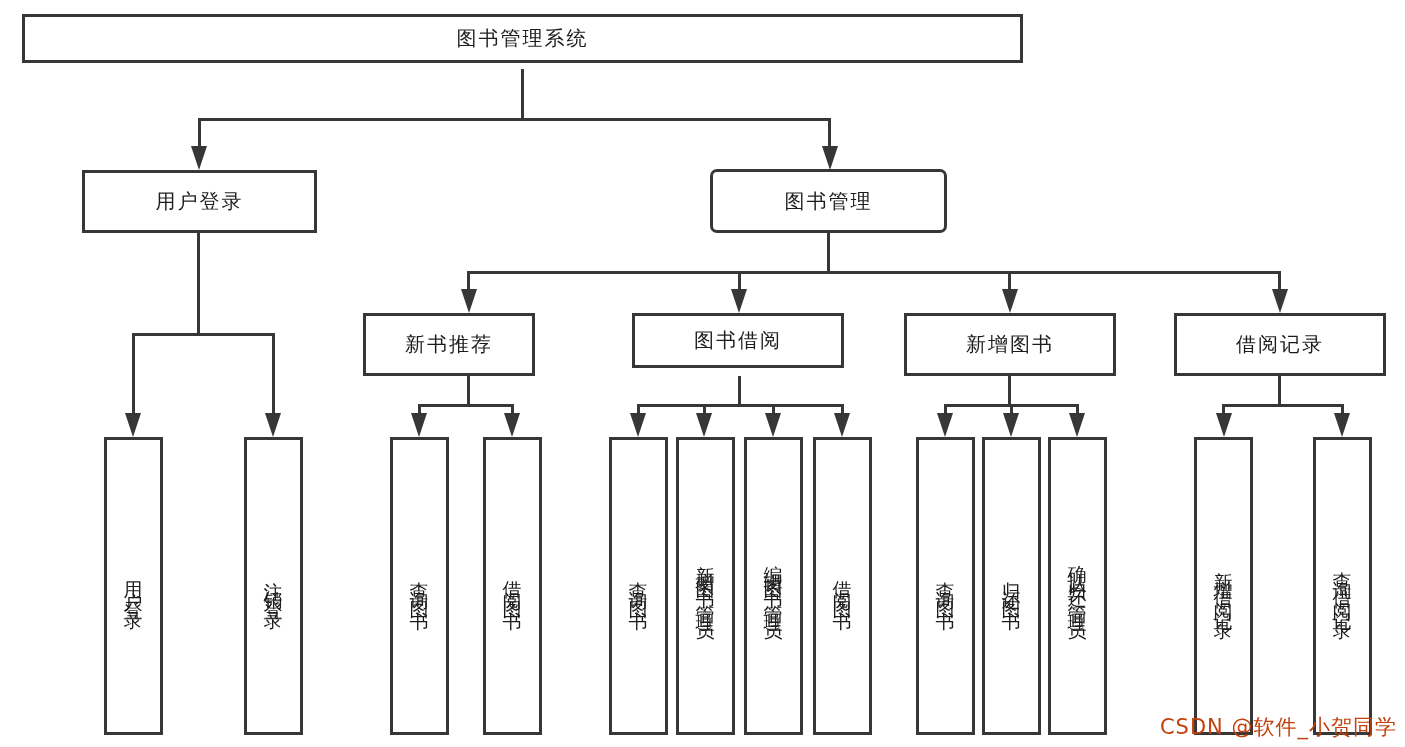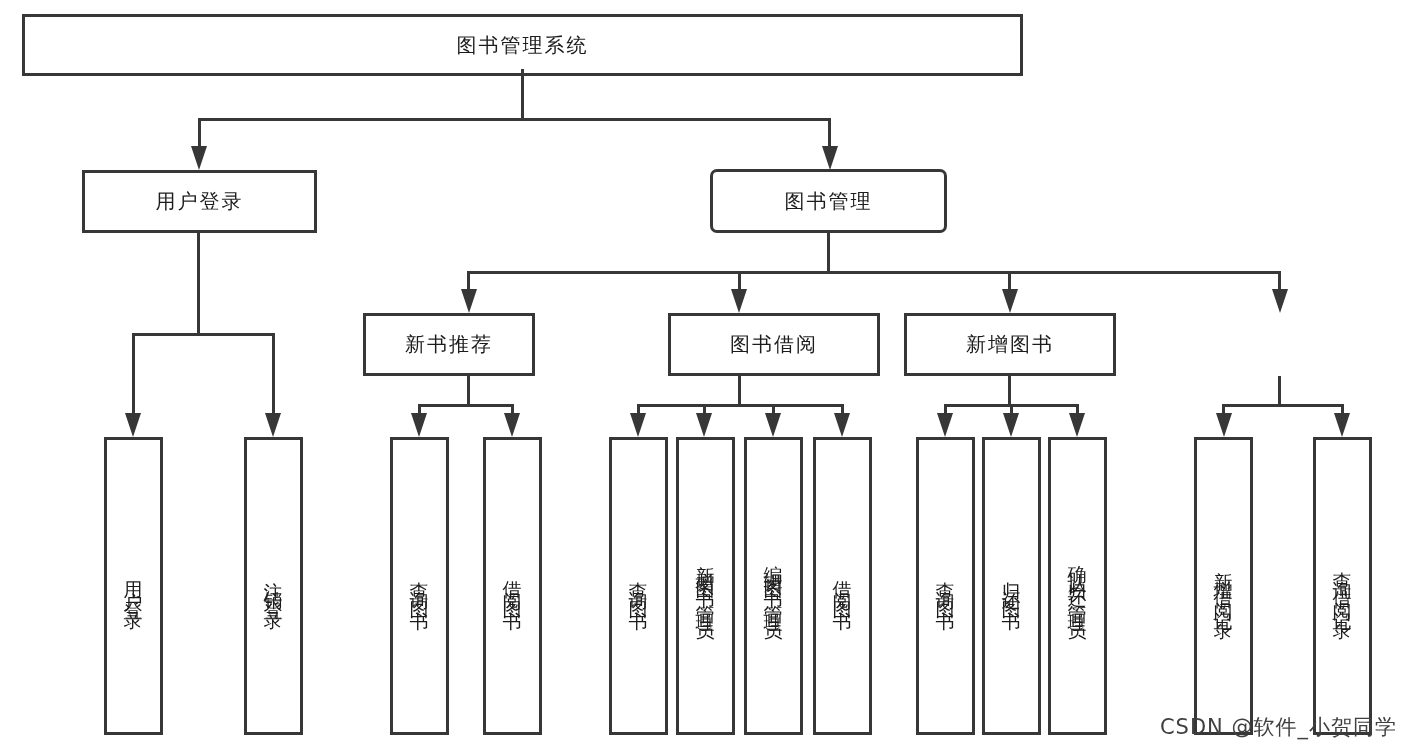--- a/index.html
+++ b/index.html
@@ -38,57 +38,60 @@
     position: absolute;
     width: 0; height: 0;
     border-left: 8px solid transparent;
     border-right: 8px solid transparent;
     border-top: 24px solid #373737;
   }
   .watermark {
     position: absolute;
     right: 8px;
     bottom: 6px;
-    color: #404040;
+    color: #c2410c;
     font-size: 21px;
     letter-spacing: 1px;
     z-index: 10;
     white-space: nowrap;
     margin-top: 13px;
   }
 </style>
 </head>
 <body>
 
 <div id="canvas">
 
-  <div class="node h" style="left:22px; top:14px; width:1001px; height:62px;">
+  <div class="node h" style="left:22px; top:14px; width:1001px; height:49px;">
     <span>图书管理系统</span>
   </div>
 
   <div class="node h" style="left:82px; top:170px; width:235px; height:63px;">
     <span>用户登录</span>
   </div>
 
   <div class="node h" style="left:710px; top:169px; width:237px; height:64px;border-radius:7px;">
     <span>图书管理</span>
   </div>
 
   <div class="node h" style="left:363px; top:313px; width:172px; height:63px;">
     <span>新书推荐</span>
   </div>
 
-  <div class="node h" style="left:668px; top:313px; width:212px; height:63px;">
+  <div class="node h" style="left:632px; top:313px; width:212px; height:55px;">
     <span>图书借阅</span>
   </div>
 
   <div class="node h" style="left:904px; top:313px; width:212px; height:63px;">
     <span>新增图书</span>
   </div>
 
+  <div class="node h" style="left:1174px; top:313px; width:212px; height:63px;">
+    <span>借阅记录</span>
+  </div>
 
   <div class="node v" style="left:104px; top:437px; width:59px; height:298px;">
     <span class="vtext">用户登录</span>
   </div>
   <div class="node v" style="left:244px; top:437px; width:59px; height:298px;">
     <span class="vtext">注销登录</span>
   </div>
 
   <div class="node v" style="left:390px; top:437px; width:59px; height:298px;">
     <span class="vtext">查询图书</span>

